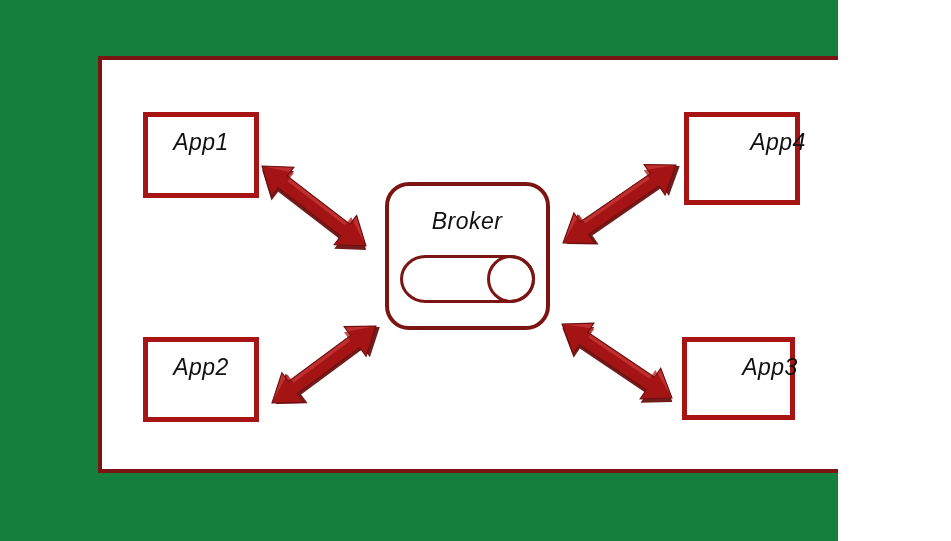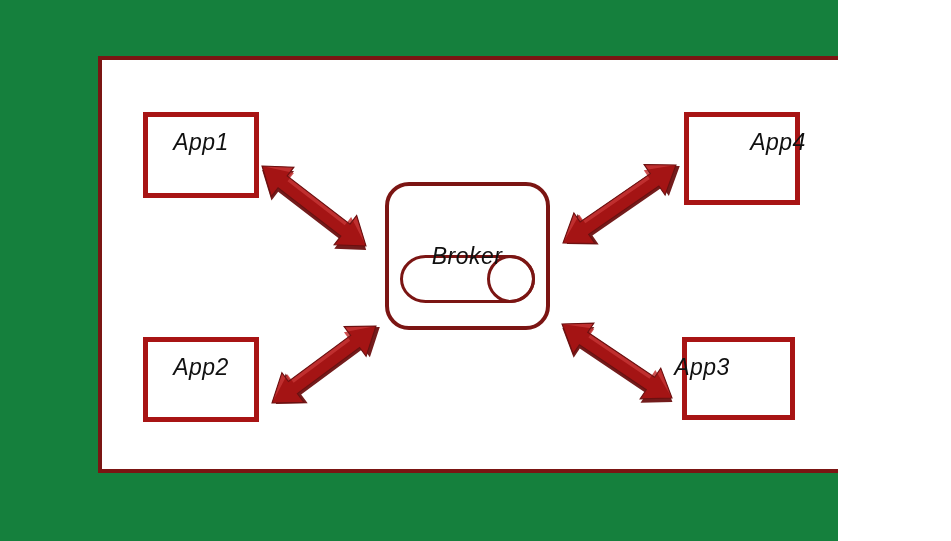--- a/index.html
+++ b/index.html
@@ -91,17 +91,17 @@
     <g id="broker-group">
         <rect x="387" y="184" width="161" height="144" rx="22" ry="22" fill="#ffffff" stroke="#7B1513" stroke-width="4"></rect>
         <rect x="401.5" y="256.5" width="132" height="45" rx="24" ry="24" fill="#ffffff" stroke="#7B1513" stroke-width="3"></rect>
         <circle cx="511" cy="279" r="22.5" fill="none" stroke="#7B1513" stroke-width="3"></circle>
       </g>
 
   </svg>
 
   <div class="node-label app-label" id="lbl-app-0" style="left: 201px; top: 129px; width: auto; text-align: left; transform: translateX(-50%);">App1</div>
   <div class="node-label app-label" id="lbl-app-1" style="left: 201px; top: 354px; width: auto; text-align: center; transform: translateX(-50%);">App2</div>
-  <div class="node-label app-label" id="lbl-app-2" style="left: 702px; top: 354px; width: auto; text-align: right; transform: translateX(-50%);">App3</div>
+  <div class="node-label app-label" id="lbl-app-2" style="left: 770px; top: 354px; width: auto; text-align: right; transform: translateX(-50%);">App3</div>
   <div class="node-label app-label" id="lbl-app-3" style="left: 742px; top: 129px; width: auto; text-align: center; transform: translateX(-50%); margin-left: 36px;">App4</div>
-  <div class="node-label broker-label" id="lbl-broker" style="left: 467px; top: 208px; width: auto; text-align: left; transform: translateX(-50%); margin-top: 35px;">Broker</div>
+  <div class="node-label broker-label" id="lbl-broker" style="left: 467px; top: 208px; width: auto; text-align: left; transform: translateX(-50%);">Broker</div>
 
 </div>
 
 </body></html>

